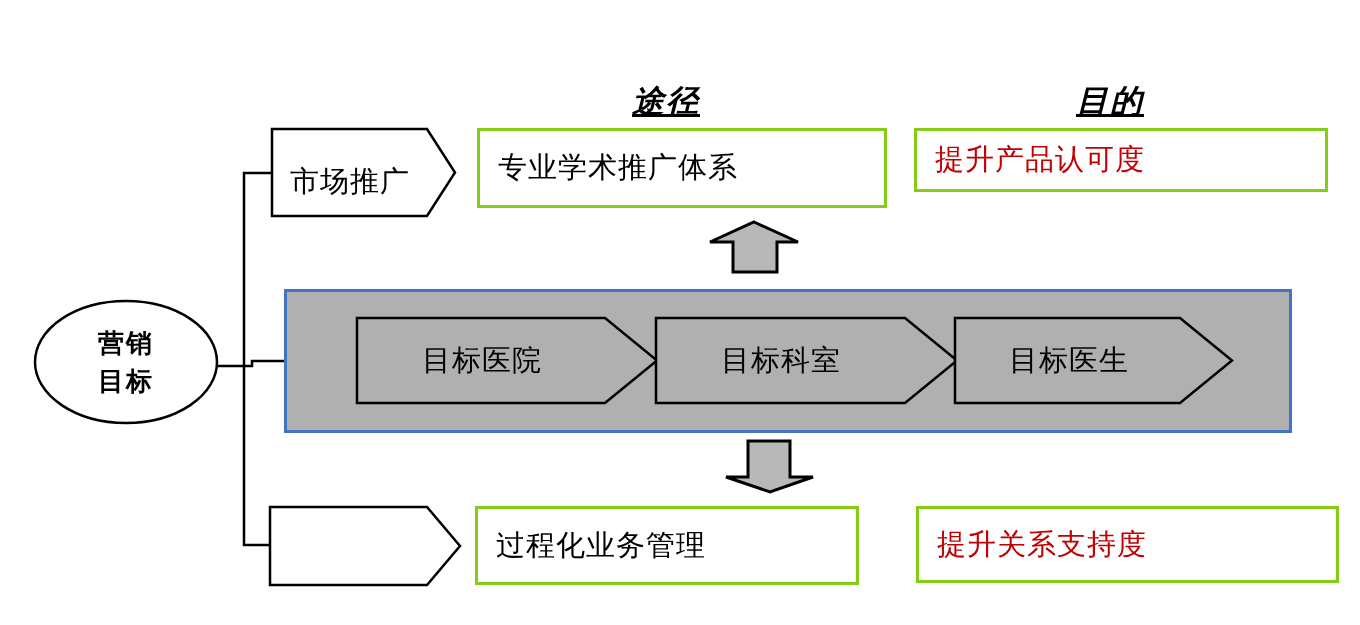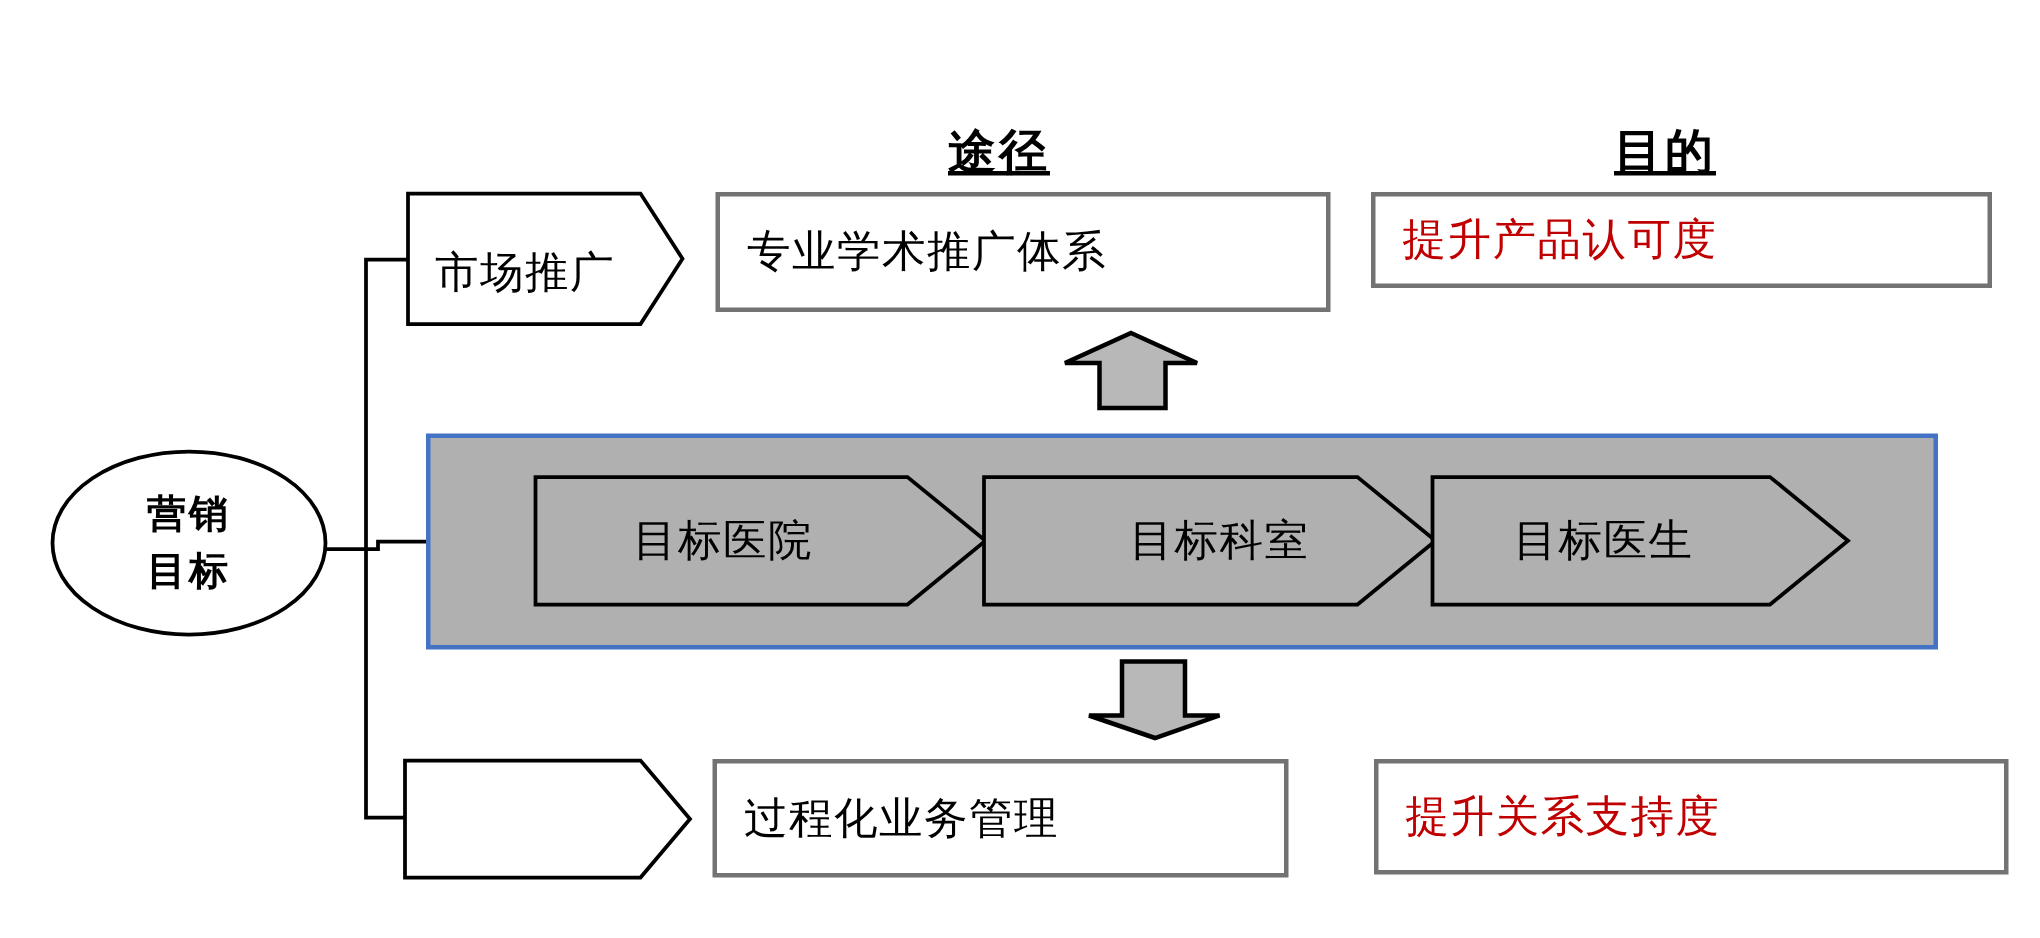--- a/index.html
+++ b/index.html
@@ -2,42 +2,42 @@
 <html><head>
 <meta charset="utf-8">
 <style>
   html,body{margin:0;padding:0;background:#fff;}
   .page{
     position:relative;width:1360px;height:625px;background:#ffffff;overflow:hidden;
     font-family:"DejaVu Serif","Liberation Serif",serif;color:#000;
   }
   .layer{position:absolute;left:0;top:0;width:1360px;height:625px;}
   .hdr{
-    position:absolute;font-weight:bold;text-decoration:underline;
+    position:absolute;font-weight:bold;font-style:italic;text-decoration:underline;
     font-size:32px;text-align:center;letter-spacing:2px;
   }
   .hdr-approach{left:576px;top:80px;width:180px;}
   .hdr-purpose{left:1020px;top:80px;width:180px;}
   .box{
-    position:absolute;border:3px solid #737373;background:#fff;box-sizing:border-box;
+    position:absolute;border:3px solid #84cc16;background:#fff;box-sizing:border-box;
     display:flex;align-items:center;padding-left:18px;font-size:29px;letter-spacing:1px;
   }
   .box-approach-market{left:477px;top:128px;width:410px;height:80px;}
   .box-purpose-market{left:914px;top:128px;width:414px;height:64px;}
   .box-approach-sales{left:475px;top:506px;width:384px;height:79px;}
   .box-purpose-sales{left:916px;top:506px;width:423px;height:77px;}
   .purpose-text{color:#C00000;}
   .shape-label{
     position:absolute;display:flex;align-items:center;justify-content:center;
     text-align:center;font-size:29px;letter-spacing:1px;
   }
   .lbl-tag-market{left:272px;top:129px;width:156px;height:106px;}
   .lbl-tag-sales{left:270px;top:507px;width:158px;height:78px;}
   .lbl-target-0{left:357px;top:318px;width:250px;height:85px;}
-  .lbl-target-1{left:656px;top:318px;width:250px;height:85px;margin-left:32px;}
+  .lbl-target-1{left:656px;top:318px;width:250px;height:85px;}
   .lbl-target-2{left:955px;top:318px;width:228px;height:85px;}
   .ellipse-label{
     position:absolute;left:36px;top:324px;width:180px;text-align:center;
     font-weight:bold;font-size:26px;line-height:38px;letter-spacing:2px;
   }
   .ellipse-label span{display:block;}
 </style>
 </head>
 <body>
 

